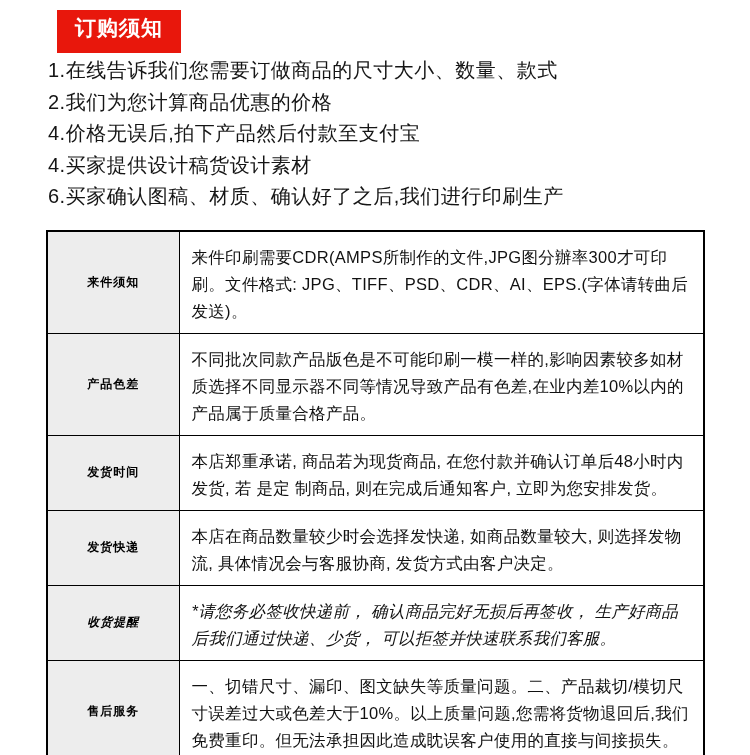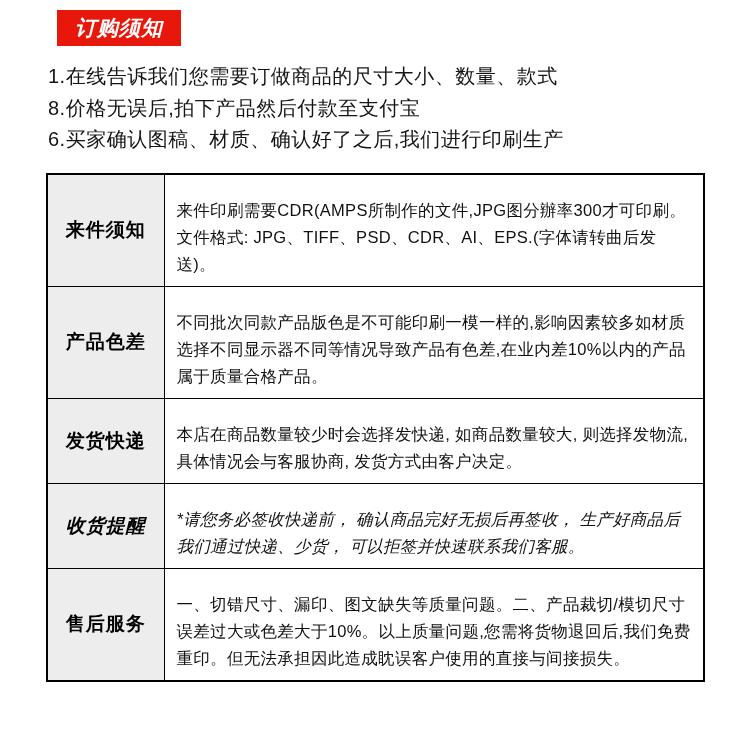--- a/index.html
+++ b/index.html
@@ -15,28 +15,27 @@
   .page { position: absolute; top: 0; left: 0; width: 750px; height: 755px; }
 
   .header-badge {
     display: inline-block;
     margin: 10px 0 0 57px;
     background: var(--accent, #e8170c);
     color: #ffffff;
     font-size: 21px;
     font-weight: bold;
     letter-spacing: 1px;
-    padding: 6px 18px 7px 18px;
+    padding: 6px 18px 14px 18px;
     line-height: 1.1;
-    font-style: italic;
   }
 
   .notice-list {
     list-style: none;
-    margin: 15px 0 0 48px;
+    margin: 2px 0 0 48px;
     width: 670px;
   }
   .notice-list li {
     font-size: 20px;
     line-height: 31.5px;
     color: #151515;
     letter-spacing: 0.5px;
     white-space: nowrap;
   }
 
@@ -46,65 +45,71 @@
     width: 659px;
     table-layout: fixed;
     border: 2px solid #000000;
   }
   .info-table th,
   .info-table td {
     border: 1px solid #000000;
     vertical-align: middle;
   }
   .info-table th {
-    width: 117px;
+    width: 132px;
     background: #ededed;
-    font-size: 19px;
+    font-size: 12px;
     font-weight: bold;
     text-align: center;
     color: #000000;
     letter-spacing: 1px;
   }
   .info-table td {
     background: #ffffff;
     font-size: 16.5px;
     line-height: 27px;
     color: #111111;
-    padding: 22px 10px 8px 12px;
+    padding: 12px 10px 8px 12px;
     letter-spacing: 0.3px;
   }
   .row-h1 { height: 73px; }
   .row-h2 { height: 70px; }
   .row-h3 { height: 70px; }
   .row-h4 { height: 66px; }
   .row-h5 { height: 72px; font-style: italic; }
   .row-h6 { height: 100px; }
 </style>
 </head>
 <body style="--accent: #e8170c;">
 
 <div class="page">
 
   <div class="header-badge">订购须知</div>
 
   <ul class="notice-list">
     <li>1.在线告诉我们您需要订做商品的尺寸大小、数量、款式</li>
-    <li>8.价格无误后,拍下产品然后付款至支付宝</li>
+    <li>2.我们为您计算商品优惠的价格</li>
+    <li>4.价格无误后,拍下产品然后付款至支付宝</li>
+    <li>4.买家提供设计稿货设计素材</li>
     <li>6.买家确认图稿、材质、确认好了之后,我们进行印刷生产</li>
   </ul>
 
   <table class="info-table">
     <tbody>
       <tr class="row-h1">
         <th>来件须知</th>
         <td>来件印刷需要CDR(AMPS所制作的文件,JPG图分辦率300才可印刷。文件格式: JPG、TIFF、PSD、CDR、AI、EPS.(字体请转曲后发送)。</td>
       </tr>
       <tr class="row-h2">
         <th>产品色差</th>
         <td>不同批次同款产品版色是不可能印刷一模一样的,影响因素较多如材质选择不同显示器不同等情况导致产品有色差,在业内差10%以内的产品属于质量合格产品。</td>
+      </tr>
+      <tr class="row-h3">
+        <th>发货时间</th>
+        <td>本店郑重承诺, 商品若为现货商品, 在您付款并确认订单后48小时内发货, 若 是定 制商品, 则在完成后通知客户, 立即为您安排发货。</td>
       </tr>
       <tr class="row-h4">
         <th>发货快递</th>
         <td>本店在商品数量较少时会选择发快递, 如商品数量较大, 则选择发物流, 具体情况会与客服协商, 发货方式由客户决定。</td>
       </tr>
       <tr class="row-h5">
         <th>收货提醒</th>
         <td>*请您务必签收快递前， 确认商品完好无损后再签收， 生产好商品后我们通过快递、少货， 可以拒签并快速联系我们客服。</td>
       </tr>
       <tr class="row-h6">

